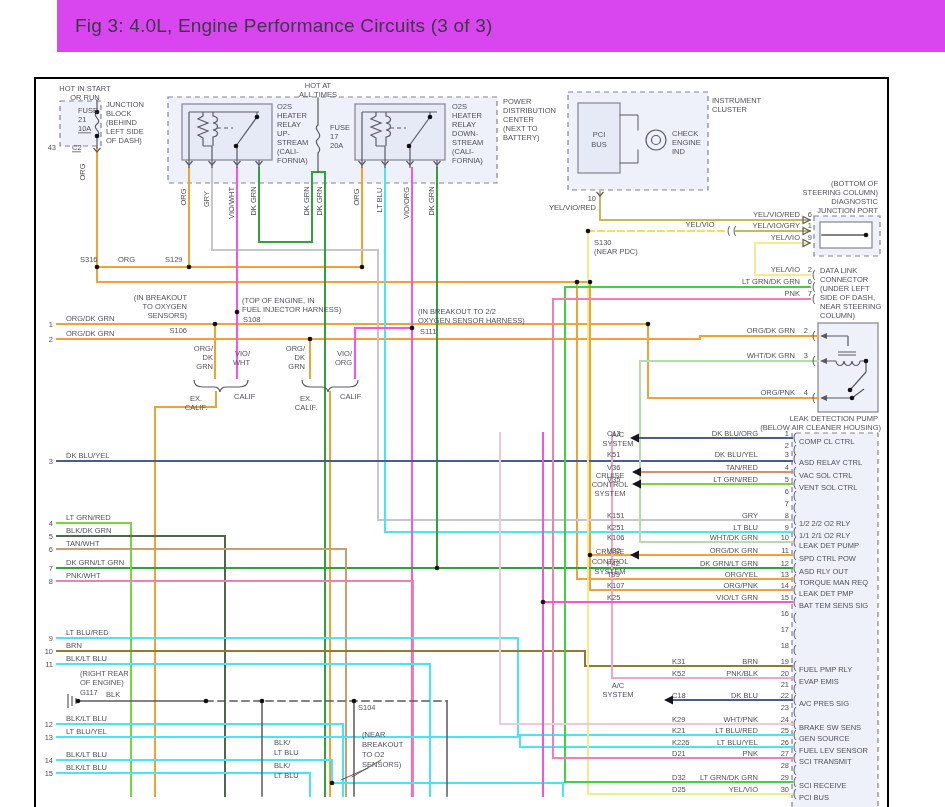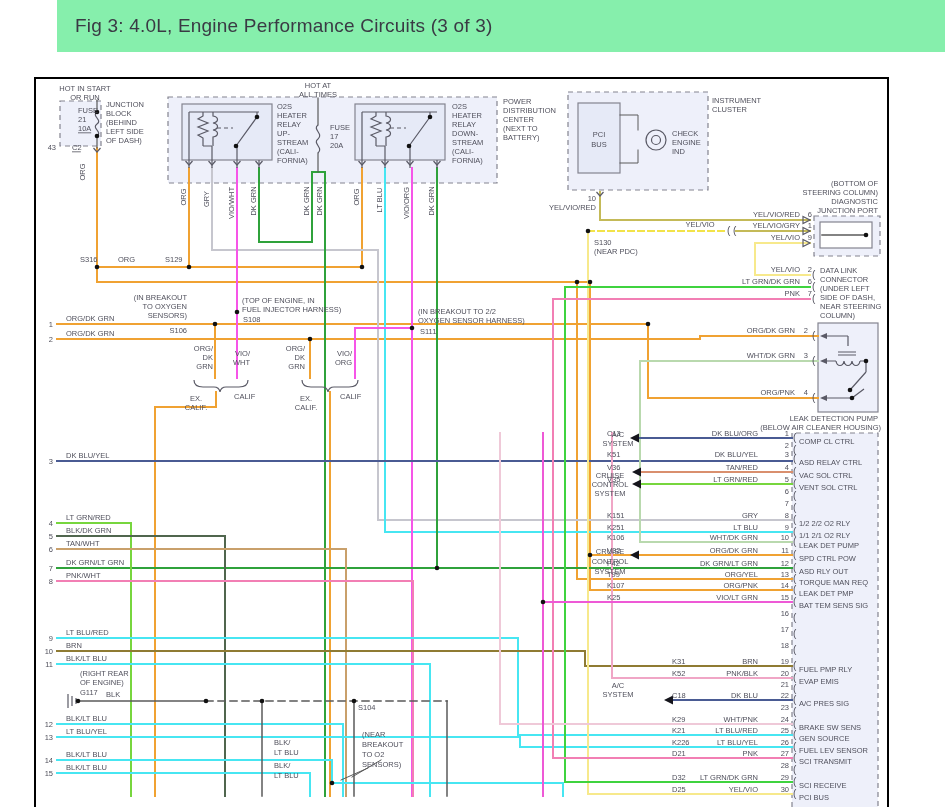--- a/index.html
+++ b/index.html
@@ -1,18 +1,18 @@
 <!DOCTYPE html>
 <html><head>
 <meta charset="utf-8">
 <style>
   html,body{margin:0;padding:0;background:#fff;}
   #stage{position:relative;width:945px;height:807px;background:#fff;overflow:hidden;
          font-family:"Liberation Sans", sans-serif;}
-  #titlebar{position:absolute;left:57px;top:0;width:888px;height:52px;background:#86efac;
+  #titlebar{position:absolute;left:57px;top:0;width:888px;height:52px;background:#d946ef;
             display:flex;align-items:center;}
   #titlebar .t{font-size:19px;color:#3a3a44;padding-left:18px;letter-spacing:0.2px;}
   svg{position:absolute;left:0;top:0;}
   text{fill:#50505c;}
 </style>
 </head>
 <body>
 
 <div id="stage">
   <div id="titlebar">

